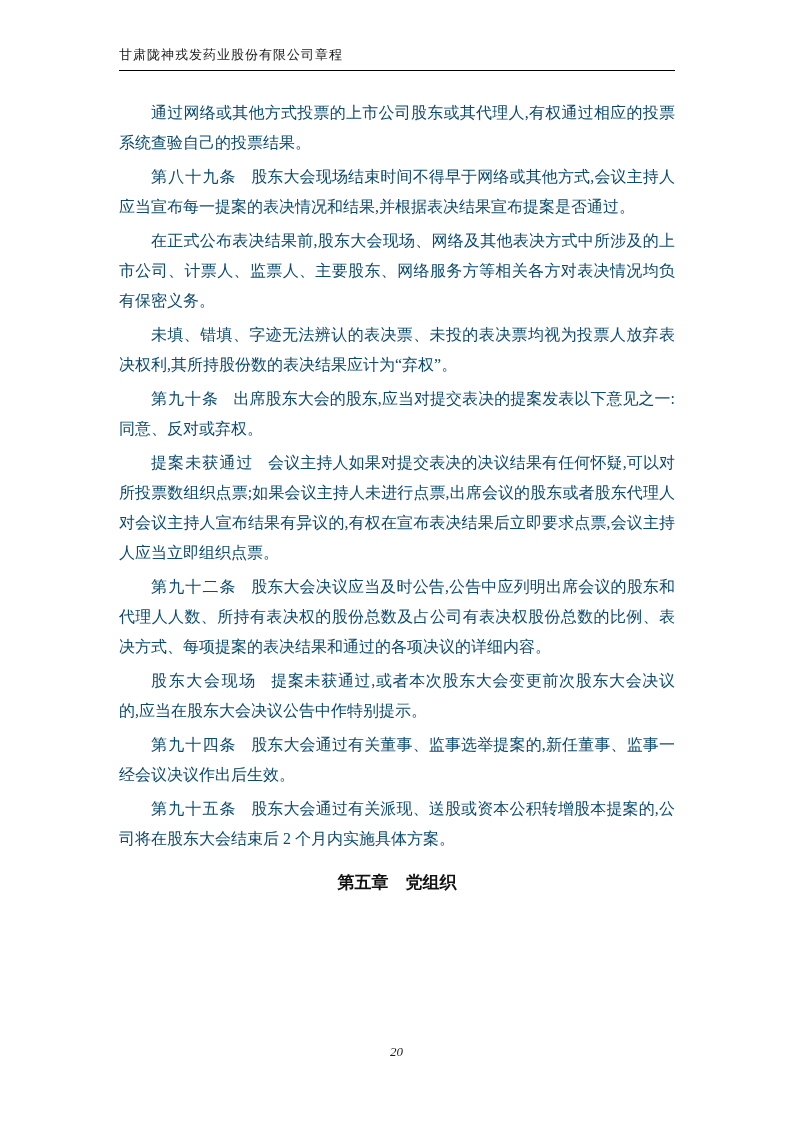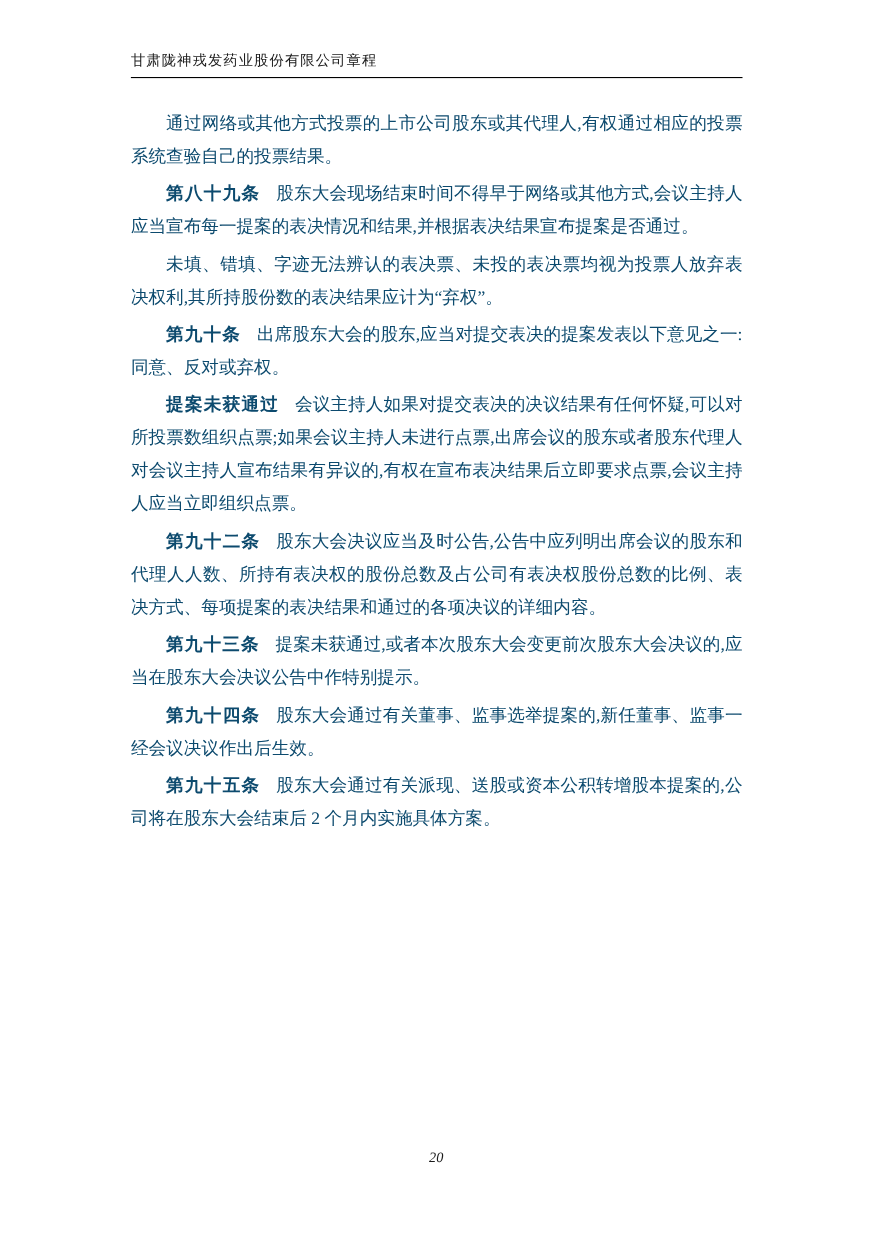--- a/index.html
+++ b/index.html
@@ -34,21 +34,21 @@
   .para {
     font-size: 16px;
     line-height: 30px;
     text-align: justify;
     text-justify: inter-ideograph;
     text-indent: 2em;
     margin-top: 4px;
     color: #0c4a6e;
   }
   .art {
-    font-weight: bold;
+    font-weight: normal;
     letter-spacing: 1px;
   }
   .art:not(:empty) { margin-right: 0.9em; }
   .chapter {
     font-size: 17px;
     font-weight: bold;
     text-align: center;
     line-height: 30px;
     margin: 14px 0 10px 0;
     color: #111111;
@@ -72,35 +72,37 @@
   <div class="page-header">
     <span>甘肃陇神戎发药业股份有限公司章程</span>
   </div>
 
   <div class="content">
 
     <p class="para"><b class="art"></b><span>通过网络或其他方式投票的上市公司股东或其代理人,有权通过相应的投票系统查验自己的投票结果。</span></p>
 
     <p class="para"><b class="art">第八十九条</b><span>股东大会现场结束时间不得早于网络或其他方式,会议主持人应当宣布每一提案的表决情况和结果,并根据表决结果宣布提案是否通过。</span></p>
 
+    <p class="para"><b class="art"></b><span>在正式公布表决结果前,股东大会现场、网络及其他表决方式中所涉及的上市公司、计票人、监票人、主要股东、网络服务方等相关各方对表决情况均负有保密义务。</span></p>
 
     <p class="para"><b class="art"></b><span>未填、错填、字迹无法辨认的表决票、未投的表决票均视为投票人放弃表决权利,其所持股份数的表决结果应计为“弃权”。</span></p>
 
     <p class="para"><b class="art">第九十条</b><span>出席股东大会的股东,应当对提交表决的提案发表以下意见之一:同意、反对或弃权。</span></p>
 
     <p class="para"><b class="art">提案未获通过</b><span>会议主持人如果对提交表决的决议结果有任何怀疑,可以对所投票数组织点票;如果会议主持人未进行点票,出席会议的股东或者股东代理人对会议主持人宣布结果有异议的,有权在宣布表决结果后立即要求点票,会议主持人应当立即组织点票。</span></p>
 
     <p class="para"><b class="art">第九十二条</b><span>股东大会决议应当及时公告,公告中应列明出席会议的股东和代理人人数、所持有表决权的股份总数及占公司有表决权股份总数的比例、表决方式、每项提案的表决结果和通过的各项决议的详细内容。</span></p>
 
-    <p class="para"><b class="art">第九十三条</b><span>提案未获通过,或者本次股东大会变更前次股东大会决议的,应当在股东大会决议公告中作特别提示。</span></p>
+    <p class="para"><b class="art">股东大会现场</b><span>提案未获通过,或者本次股东大会变更前次股东大会决议的,应当在股东大会决议公告中作特别提示。</span></p>
 
     <p class="para"><b class="art">第九十四条</b><span>股东大会通过有关董事、监事选举提案的,新任董事、监事一经会议决议作出后生效。</span></p>
 
     <p class="para"><b class="art">第九十五条</b><span>股东大会通过有关派现、送股或资本公积转增股本提案的,公司将在股东大会结束后 2 个月内实施具体方案。</span></p>
 
+    <h2 class="chapter">第五章　党组织</h2>
 
 
   </div>
 
   <div class="footer">
     <span>20</span>
   </div>
 
 </div>
 

